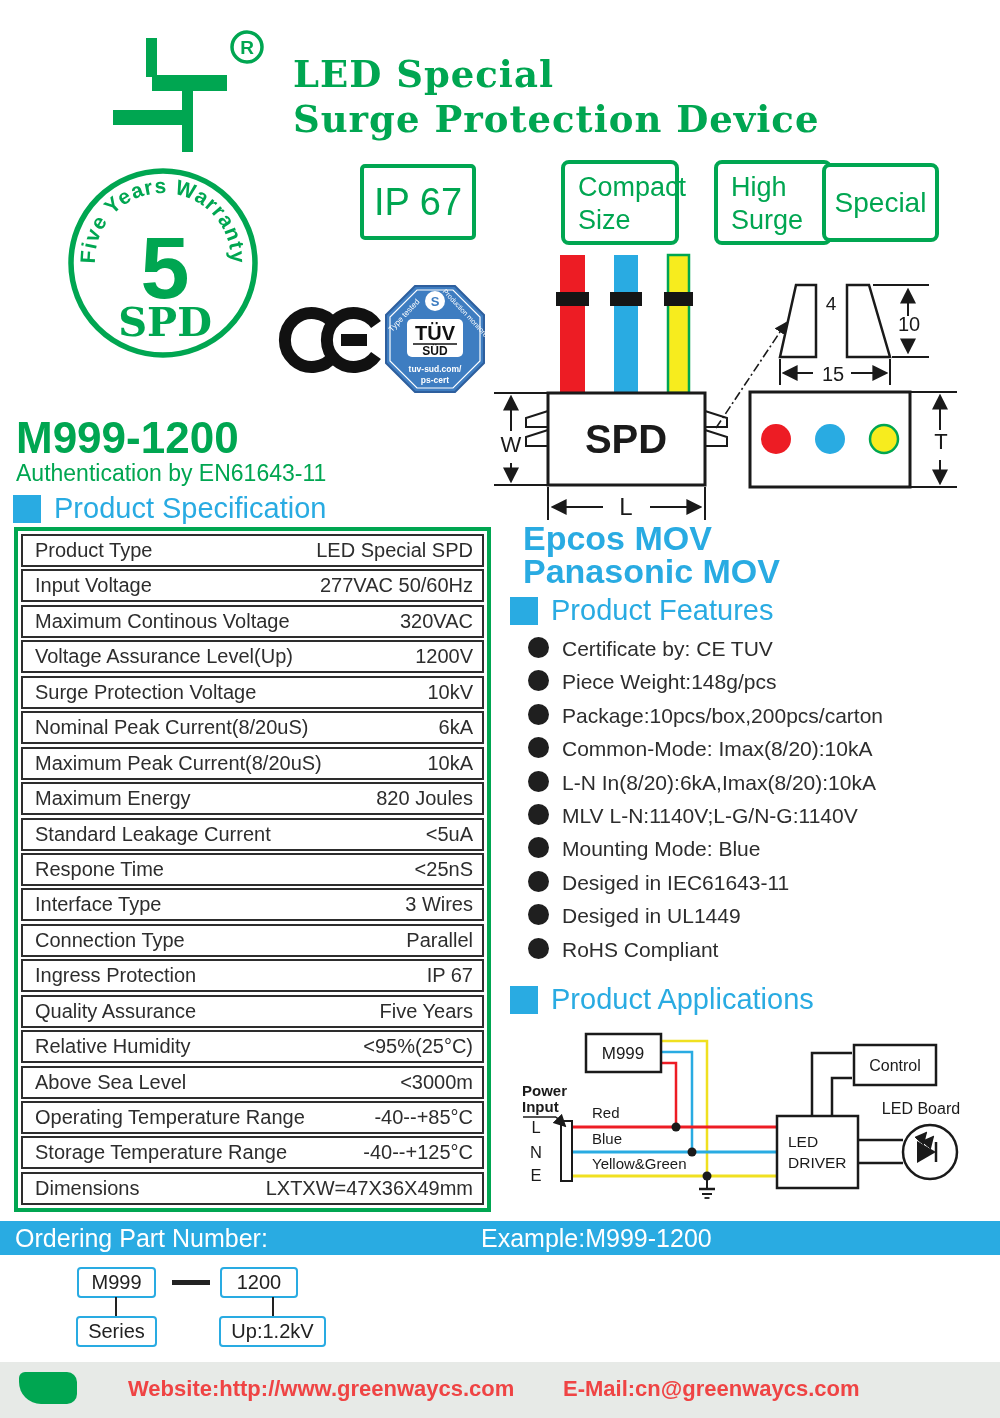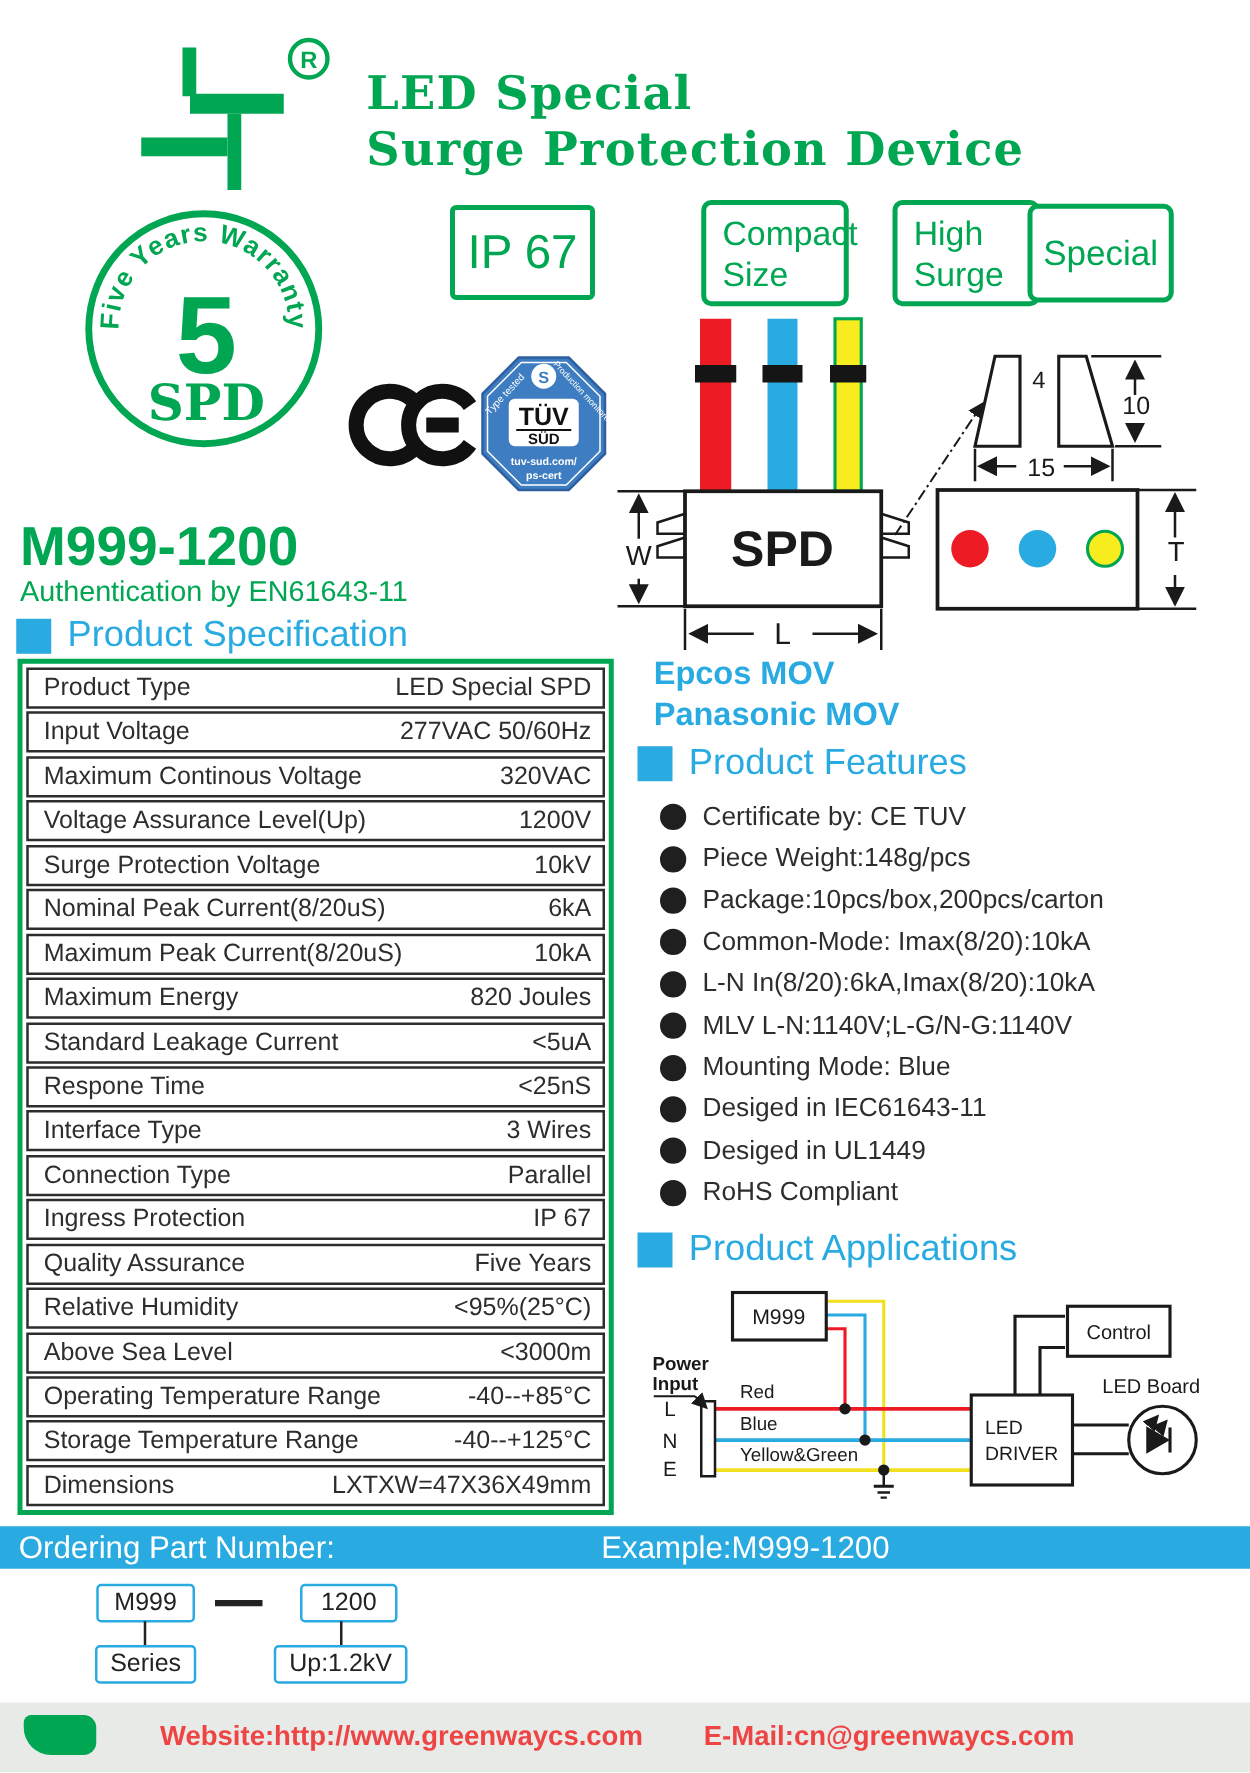--- a/index.html
+++ b/index.html
@@ -29,23 +29,23 @@
   .sec-app{left:510px;top:983px;}
   
   .spec-table{left:14px;top:527px;width:477px;height:685px;border:4px solid #00a651;
               box-sizing:border-box;display:flex;flex-direction:column;
               justify-content:space-between;padding:3px;background:#fff;}
   .spec-row{height:33px;border:2px solid #2d2d2d;display:flex;align-items:center;
             justify-content:space-between;padding:0 9px 0 12px;font-size:20px;
             color:#2d2d2d;box-sizing:border-box;background:#fff;}
   .spec-row .v{text-align:right;white-space:nowrap;}
   
-  .mov{left:523px;top:522px;font-size:26px;font-weight:bold;color:#29abe2;line-height:33px;}
+  .mov{left:523px;top:522px;font-size:34px;font-weight:bold;color:#29abe2;line-height:33px;}
   .features{left:528px;top:637px;width:470px;}
-  .feat{display:flex;align-items:center;height:33.4px;font-size:21px;color:#2d2d2d;}
+  .feat{display:flex;height:33.4px;font-size:21px;color:#2d2d2d;}
   .feat .dot{width:21px;height:21px;border-radius:50%;background:#1f1f1f;margin-right:13px;flex:none;}
   
   .obar{left:0;top:1221px;width:1000px;height:34px;background:#29abe2;color:#fff;font-size:25px;}
   .obar span{position:absolute;top:3px;}
   .obar .t1{left:15px;}
   .obar .t2{left:481px;}
   .obox{position:absolute;border:2px solid #29abe2;border-radius:4px;display:flex;align-items:center;
         justify-content:center;font-size:20px;color:#222;box-sizing:border-box;background:#fff;}
   .dash{left:172px;top:1280px;width:38px;height:5px;background:#222;}
   .vline{position:absolute;width:2px;height:19px;background:#222;}
@@ -402,21 +402,21 @@
 
   <div class="abs obar">
     <span class="t1">Ordering Part Number:</span>
     <span class="t2">Example:M999-1200</span>
   </div>
 
   <div class="obox" style="left:77px;top:1267px;width:79px;height:31px">
       <span>M999</span>
     </div>
   <div class="abs dash"></div>
-  <div class="obox" style="left:240px;top:1267px;width:78px;height:31px">
+  <div class="obox" style="left:220px;top:1267px;width:78px;height:31px">
       <span>1200</span>
     </div>
   <div class="vline" style="left:115px;top:1297px"></div>
   <div class="vline" style="left:272px;top:1297px"></div>
   <div class="obox" style="left:76px;top:1316px;width:81px;height:31px">
       <span>Series</span>
     </div>
   <div class="obox" style="left:219px;top:1316px;width:107px;height:31px">
       <span>Up:1.2kV</span>
     </div>

